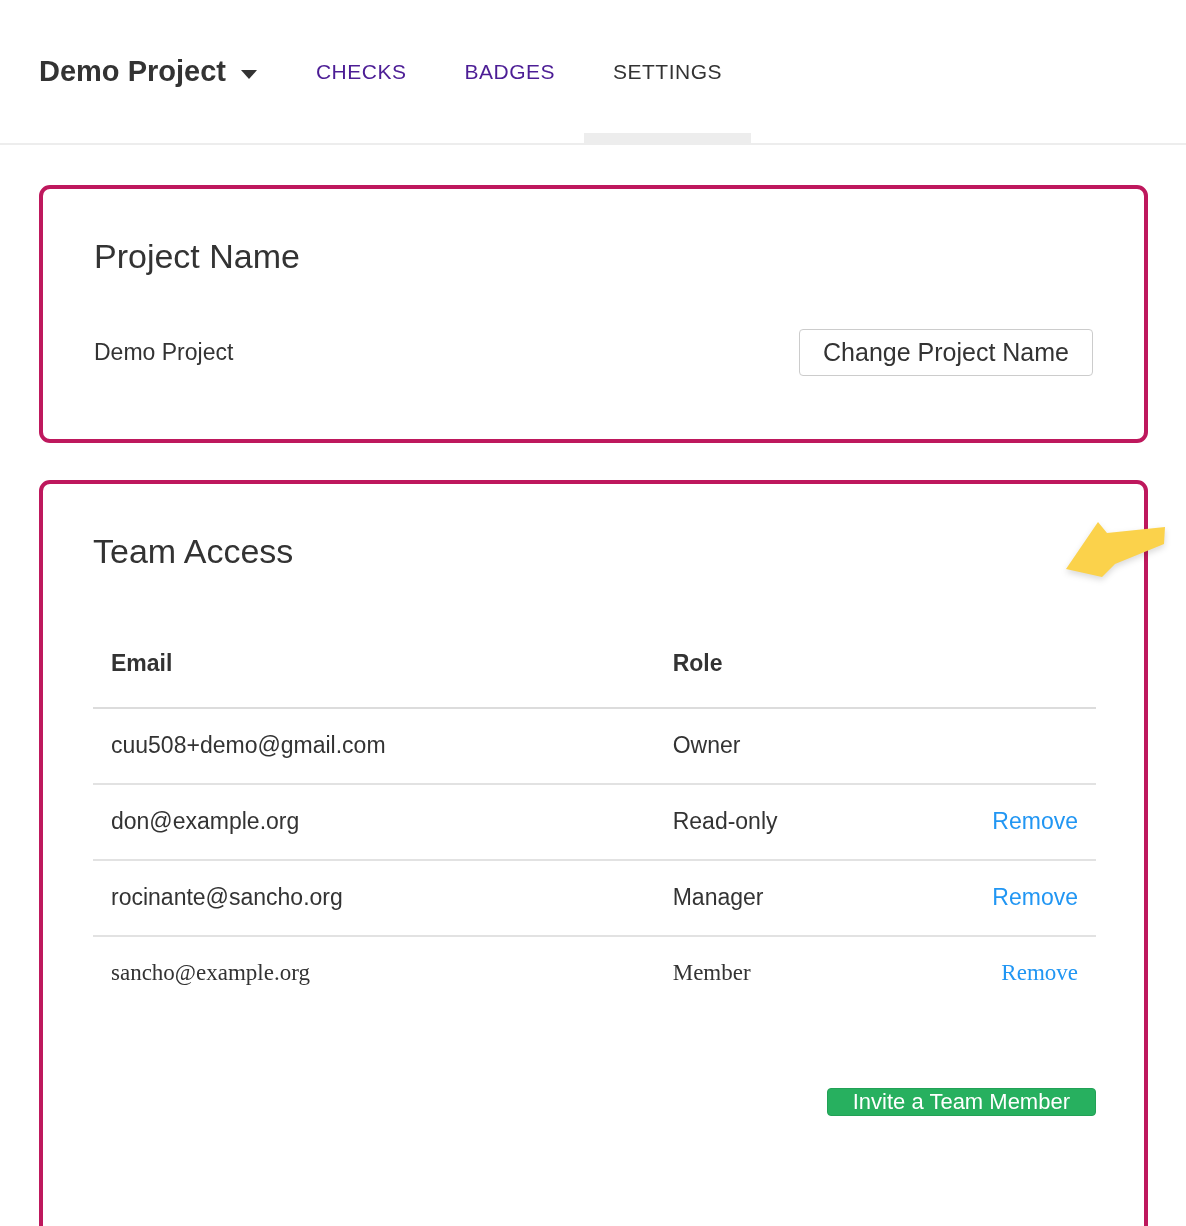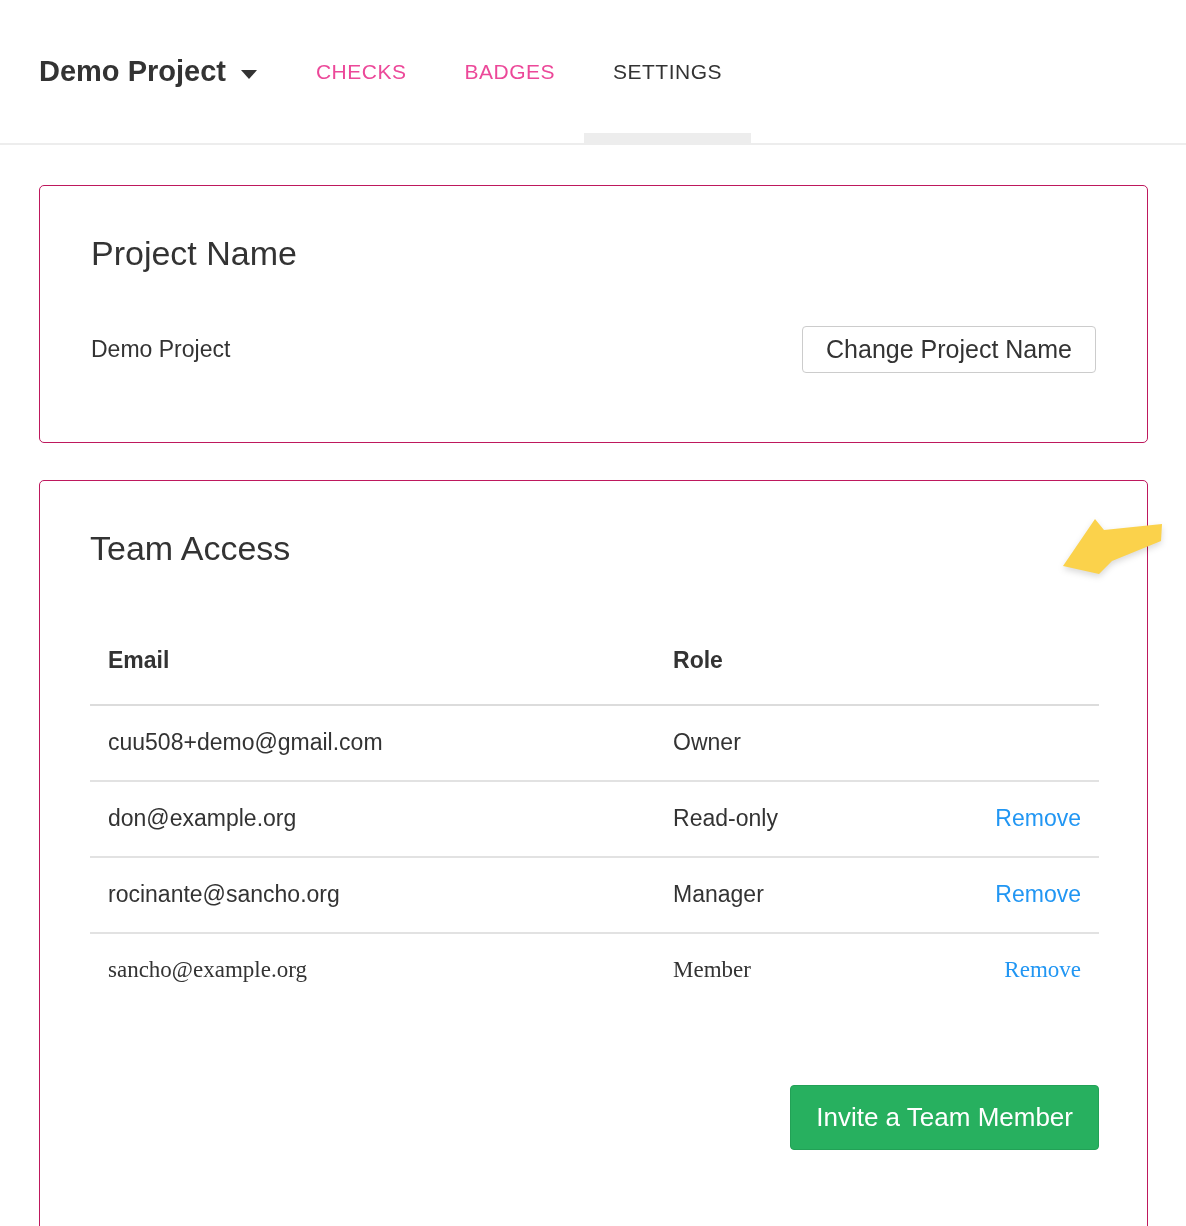--- a/index.html
+++ b/index.html
@@ -38,40 +38,40 @@
     border-top: 9px solid #333;
     margin-top: 5px;
   }
   .tabs { display: flex; }
   .tab {
     display: flex;
     align-items: center;
     padding: 0 29px;
     font-size: 21px;
     letter-spacing: 0.5px;
-    color: #ec4899;
+    color: #4c1d95;
     text-decoration: none;
     cursor: pointer;
     position: relative;
   }
   .tab.active { color: #333; }
   .tab.active::after {
     content: "";
     position: absolute;
     left: 0; right: 0; bottom: 0;
     height: 10px;
     background: #ededed;
   }
 
   
   main { padding: 40px 38px 0 39px; }
   .card {
     background: #fff;
-    border: 1px solid #be185d;
-    border-radius: 5px;
+    border: 4px solid #be185d;
+    border-radius: 11px;
     position: relative;
   }
   .card h2 {
     margin: 0;
     font-size: 34px;
     font-weight: 400;
     color: #333;
     line-height: 1.2;
   }
   .card-project {
@@ -144,26 +144,26 @@
     cursor: pointer;
   }
 
   .card-footer {
     margin-top: 78px;
     display: flex;
     justify-content: flex-end;
   }
   .btn-success {
     font-family: "Liberation Sans", sans-serif;
-    font-size: 26px;
+    font-size: 22px;
     color: #fff;
     background: #27B05F;
     border: 1px solid #22a156;
     border-radius: 4px;
-    padding: 16px 25px;
+    padding: 0 25px;
     cursor: pointer;
   }
 </style>
 </head>
 <body>
 
 <nav class="topnav">
   <div class="brand">
     <span>Demo Project</span>
     <span class="caret-down"></span>

